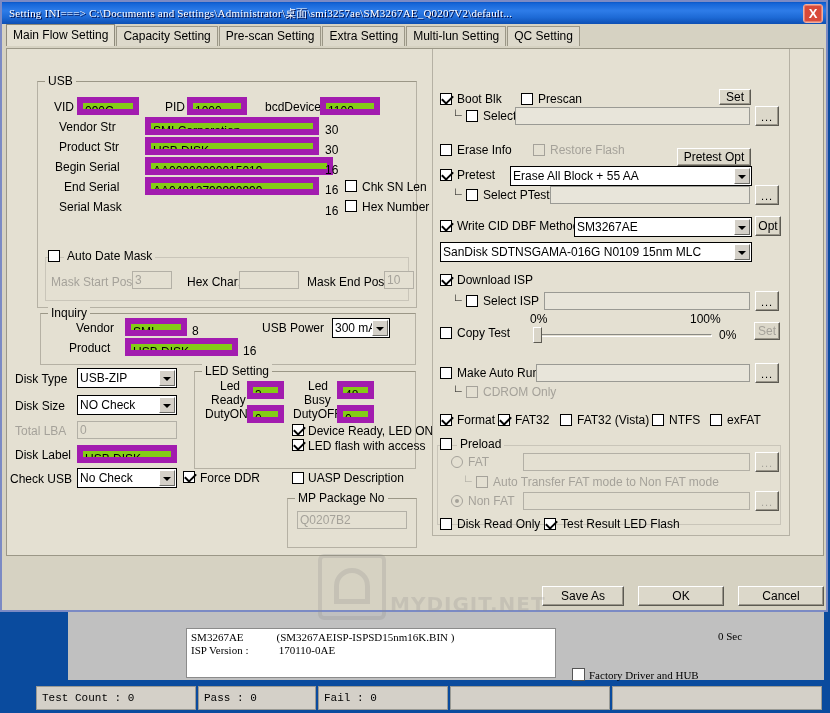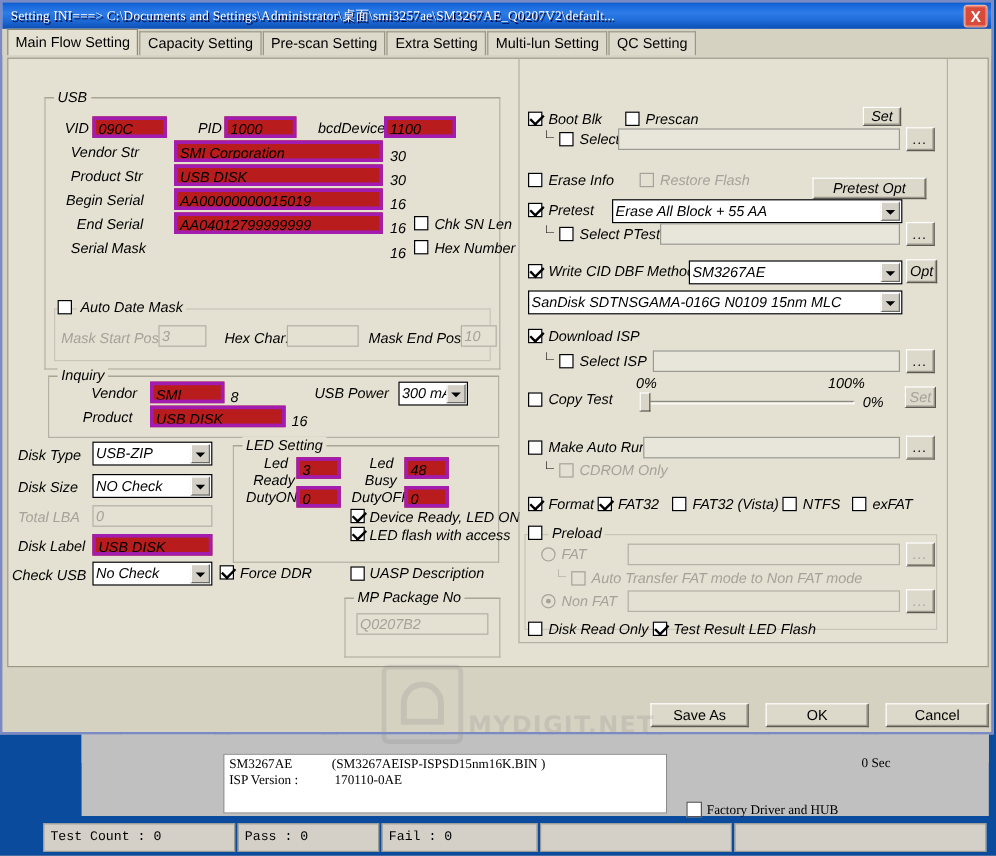--- a/index.html
+++ b/index.html
@@ -39,26 +39,26 @@
     border:1px solid #f0b0a0;border-radius:3px;color:#fff;font-weight:bold;font-size:13px;
     display:flex;align-items:center;justify-content:center;line-height:1;
     box-shadow:inset 0 0 0 1px #e98070;}
   
   #tabstrip{height:22px;background:#d6d2c2;display:flex;align-items:flex-end;padding-left:4px;}
   .tab{height:19px;line-height:18px;padding:0 6px;background:#ddd9cb;border:1px solid #9b9787;
        border-bottom:none;margin-right:1px;font-size:12px;color:#000;white-space:nowrap;}
   .tab.active{background:#e4e0d2;height:21px;line-height:20px;font-size:12px;border-color:#8e8a7b;
        position:relative;z-index:3;}
   #tabpage{position:absolute;left:4px;top:46px;width:818px;height:508px;
-     background:#e4e0d2;border:1px solid #9b9787;box-sizing:border-box;font-style:italic;}
+     background:#e4e0d2;border:1px solid #9b9787;box-sizing:border-box;}
 
   
   .lbl{position:absolute;white-space:nowrap;font-size:12px;color:#000;}
   .lbl.dis{color:#a5a29a;}
-  .tf{position:absolute;background:#b91c1c;border:3px solid #a21caf;box-sizing:border-box;
+  .tf{position:absolute;background:#84cc16;border:6px solid #a21caf;box-sizing:border-box;
       font-size:12px;padding:0 2px;line-height:16px;height:18px;color:#000;overflow:hidden;white-space:nowrap;}
   .tf.dis{background:#e4e0d2;border:1px solid #b3b0a6;color:#a5a29a;}
   .tf.flat{border:1px solid #9a9a94;background:#e8e5da;}
   .cb{position:absolute;width:12px;height:12px;background:#fff;border:1px solid #000;box-sizing:border-box;}
   .cb.dis{background:#e4e0d2;border-color:#a5a29a;}
   .cb.on::after{content:"";position:absolute;left:1px;top:1px;width:9px;height:5px;
       border-left:2px solid #000;border-bottom:2px solid #000;transform:rotate(-45deg);}
   .rb{position:absolute;width:12px;height:12px;border-radius:50%;border:1px solid #a5a29a;
       background:#e4e0d2;box-sizing:border-box;}
   .rb.on::after{content:"";position:absolute;left:3px;top:3px;width:4px;height:4px;border-radius:50%;
@@ -182,21 +182,21 @@
 
     <div class="lbl" style="left:52px;top:71px">Vendor Str</div>
     <div class="tf" style="left:138px;top:68px;width:174px">SMI Corporation</div>
     <div class="lbl" style="left:318px;top:74px">30</div>
 
     <div class="lbl" style="left:52px;top:91px">Product Str</div>
     <div class="tf" style="left:138px;top:88px;width:174px">USB DISK</div>
     <div class="lbl" style="left:318px;top:94px">30</div>
 
     <div class="lbl" style="left:48px;top:111px">Begin Serial</div>
-    <div class="tf" style="left:138px;top:108px;width:174px">AA00000000015019</div>
+    <div class="tf" style="left:138px;top:108px;width:188px">AA00000000015019</div>
     <div class="lbl" style="left:318px;top:114px">16</div>
 
     <div class="lbl" style="left:57px;top:131px">End Serial</div>
     <div class="tf" style="left:138px;top:128px;width:174px">AA04012799999999</div>
     <div class="lbl" style="left:318px;top:134px">16</div>
     <div class="cb" style="left:338px;top:131px"></div>
     <div class="lbl" style="left:355px;top:131px">Chk SN Len</div>
 
     <div class="lbl" style="left:52px;top:151px">Serial Mask</div>
     <div class="lbl" style="left:318px;top:155px">16</div>
@@ -285,21 +285,21 @@
     <div class="elbow" style="left:446px;top:57px">∟</div>
     <div class="cb" style="left:459px;top:61px"></div>
     <div class="lbl" style="left:476px;top:60px">Select</div>
     <div class="tf flat" style="left:508px;top:58px;width:235px"></div>
     <div class="btn dots" style="left:748px;top:57px;width:24px;height:20px">...</div>
 
     <div class="cb" style="left:433px;top:95px"></div>
     <div class="lbl" style="left:450px;top:94px">Erase Info</div>
     <div class="cb dis" style="left:526px;top:95px"></div>
     <div class="lbl dis" style="left:543px;top:94px">Restore Flash</div>
-    <div class="btn" style="left:670px;top:99px;width:95px;height:18px">Pretest Opt</div>
+    <div class="btn" style="left:670px;top:99px;width:74px;height:18px">Pretest Opt</div>
 
     <div class="cb on" style="left:433px;top:120px"></div>
     <div class="lbl" style="left:450px;top:119px">Pretest</div>
     <div class="dd" style="left:503px;top:117px;width:242px">
       <div class="ddtext">Erase All Block + 55 AA</div>
       <div class="ddbtn"></div>
     </div>
     <div class="elbow" style="left:446px;top:136px">∟</div>
     <div class="cb" style="left:459px;top:140px"></div>
     <div class="lbl" style="left:476px;top:139px">Select PTest</div>

